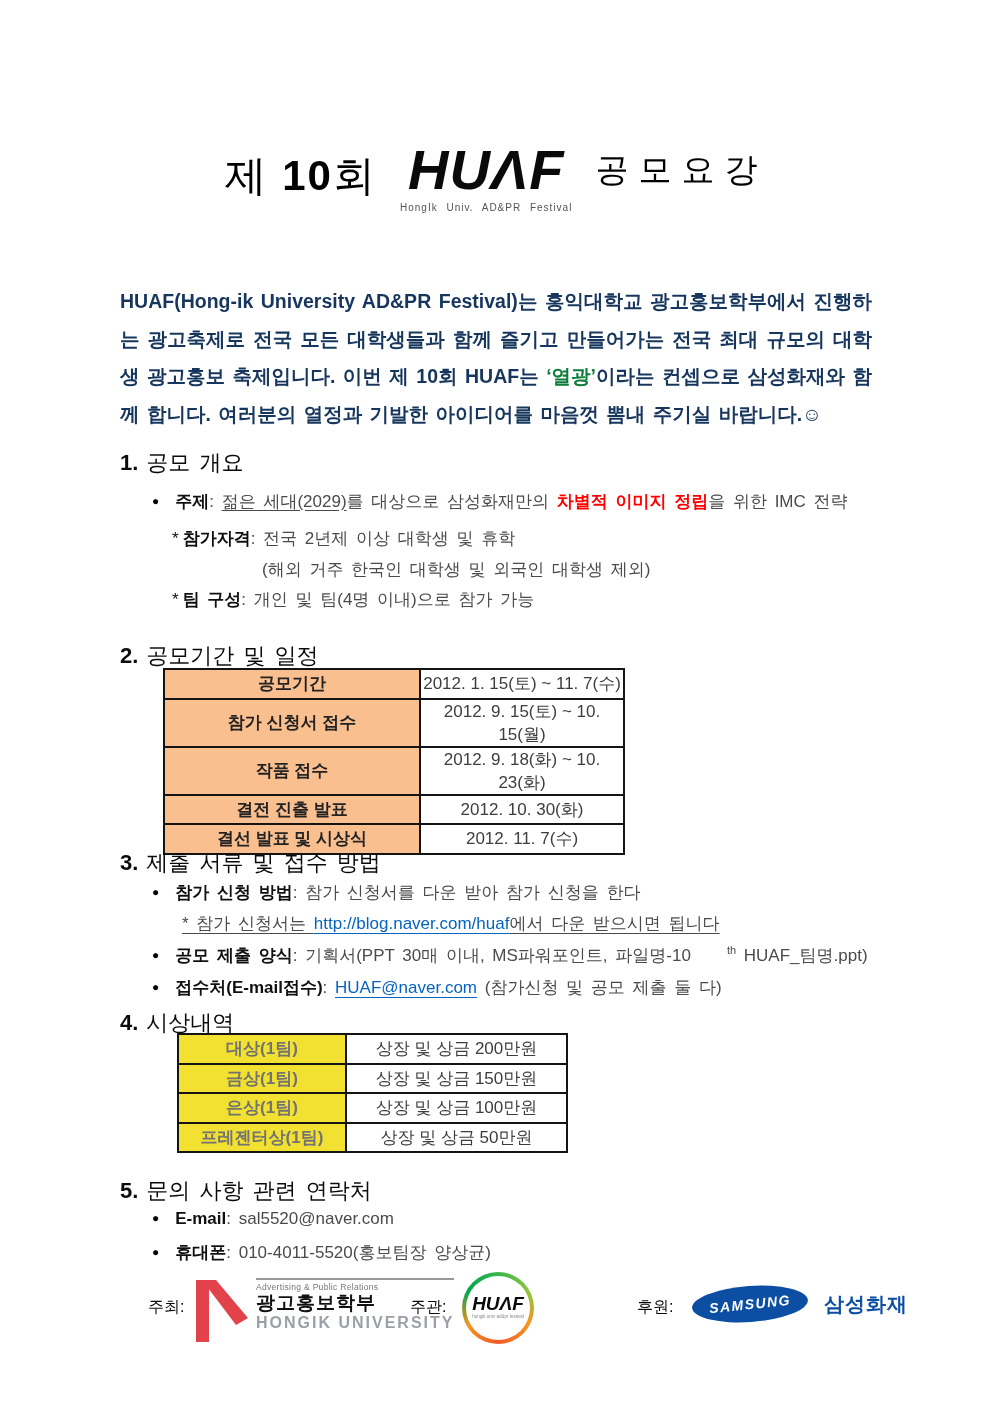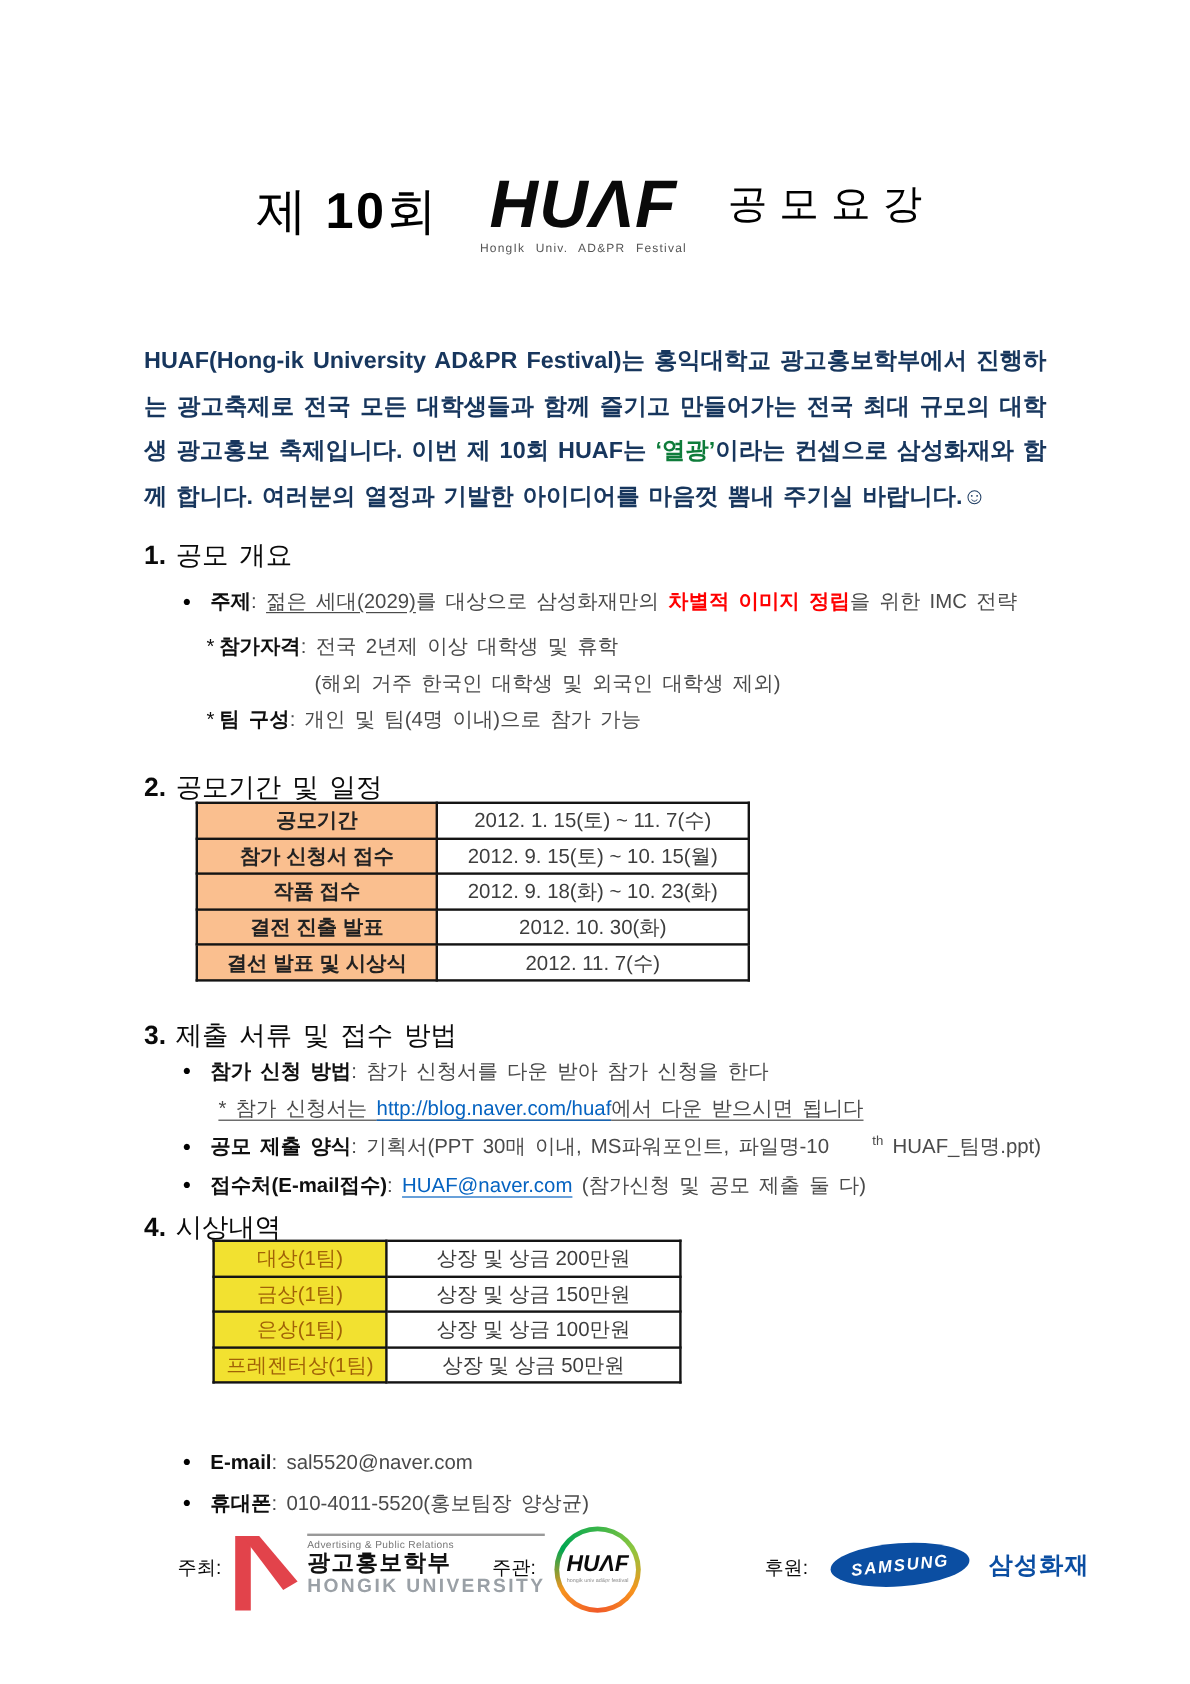--- a/index.html
+++ b/index.html
@@ -1,20 +1,20 @@
 <!DOCTYPE html>
 <html><head>
 <meta charset="utf-8">
 <style>
   * { margin:0; padding:0; box-sizing:border-box; }
   body { background:#fff; font-family:"Liberation Sans", sans-serif; }
   .page { position:relative; width:992px; height:1403px; background:#fff; overflow:hidden; color:#111; }
 
   
-  .title-row { position:absolute; top:140px; left:0; width:100%; display:flex; justify-content:center; align-items:flex-start; gap:34px; }
+  .title-row { position:absolute; top:140px; left:0; width:100%; display:flex; justify-content:center; align-items:flex-start; gap:23px; }
   .title-txt { font-size:42px; font-weight:400; color:#000; letter-spacing:2px; padding-top:8px; }
   .title-txt .num { font-weight:800; }
   .title-suffix { font-size:33px; font-weight:400; color:#000; letter-spacing:10px; padding-top:8px; }
   .huaf-logo { display:flex; flex-direction:column; align-items:center; }
   .huaf-logo .word { font-size:56px; font-style:italic; font-weight:800; letter-spacing:1px; color:#0a0a0a; line-height:60px; }
   .huaf-logo .cap { font-size:10px; color:#555; letter-spacing:1px; word-spacing:5px; margin-top:2px; }
 
   
   .intro { position:absolute; top:283px; left:120px; width:752px; font-size:19.5px; line-height:37.5px; color:#17365D; font-weight:600; text-align:justify; word-spacing:2px; }
   .intro .b { font-weight:800; }
@@ -32,25 +32,25 @@
   .u-line { text-decoration:underline; text-underline-offset:4px; color:#4a4a4a; }
   .link { color:#0563C1; text-decoration:underline; text-underline-offset:4px; cursor:pointer; }
   .red { color:#FF0000; font-weight:800; }
   sup { font-size:11px;margin-left:36px; }
 
   
   table { border-collapse:collapse; position:absolute; table-layout:fixed; }
   td { border:2px solid #141414; text-align:center; vertical-align:middle; font-size:17px; padding:0; }
   .tbl-schedule { top:668px; left:163px; width:462px; }
   .tbl-schedule td { height:29.6px; }
-  .tbl-schedule .c1 { width:200px; background:#FABF8F; font-weight:800; color:#222; }
+  .tbl-schedule .c1 { width:256px; background:#FABF8F; font-weight:800; color:#222; }
   .tbl-schedule .c2 { color:#3d3d3d; }
   .tbl-awards { top:1033px; left:177px; width:391px; }
   .tbl-awards td { height:29.5px; }
-  .tbl-awards .c1 { width:144px; background:#F2E130; font-weight:400; color:#a16207; }
+  .tbl-awards .c1 { width:168px; background:#F2E130; font-weight:700; color:#737373; }
   .tbl-awards .c2 { color:#3d3d3d; }
 
   
   .f-label { position:absolute; font-size:16px; color:#0a0a0a; font-weight:400; }
   .hongik { position:absolute; top:1278px; left:192px; display:flex; align-items:flex-start; }
   .hongik .txt { margin-left:6px; border-top:2px solid #999; padding-top:2px; }
   .hongik .cap { font-size:8.5px; color:#777; letter-spacing:0.3px; }
   .hongik .name { font-size:19px; font-weight:800; color:#111; letter-spacing:1px; line-height:22px; }
   .hongik .sub { font-size:16px; font-weight:700; color:#9aa0a6; letter-spacing:2px; }
   .ring-wrap { position:absolute; top:1272px; left:462px; width:72px; height:72px; }
@@ -132,20 +132,21 @@
           <td class="c1">은상(1팀)</td>
           <td class="c2">상장 및 상금 100만원</td>
         </tr>
     <tr>
           <td class="c1">프레젠터상(1팀)</td>
           <td class="c2">상장 및 상금 50만원</td>
         </tr>
   </tbody>
     </table>
 
+  <div class="sec-head" style="top:1176px;"><span class="hn">5.</span><span>문의 사항 관련 연락처</span></div>
   <div class="line" style="top:1209px; left:152px;"><span class="bullet">●</span><span class="lab">E-mail</span><span>: sal5520@naver.com</span></div>
   <div class="line" style="top:1241px; left:152px;"><span class="bullet">●</span><span class="lab">휴대폰</span><span>: 010-4011-5520(홍보팀장 양상균)</span></div>
 
   <div class="f-label" style="top:1297px; left:148px;">주최:</div>
   <div class="hongik">
     <svg width="58" height="66" viewBox="0 0 58 66">
       <polygon points="4,2 17,2 17,64 4,64" fill="#E2434B"></polygon>
       <polygon points="10,2 24,2 56,40 44,47" fill="#E2434B"></polygon>
     </svg>
     <div class="txt">

